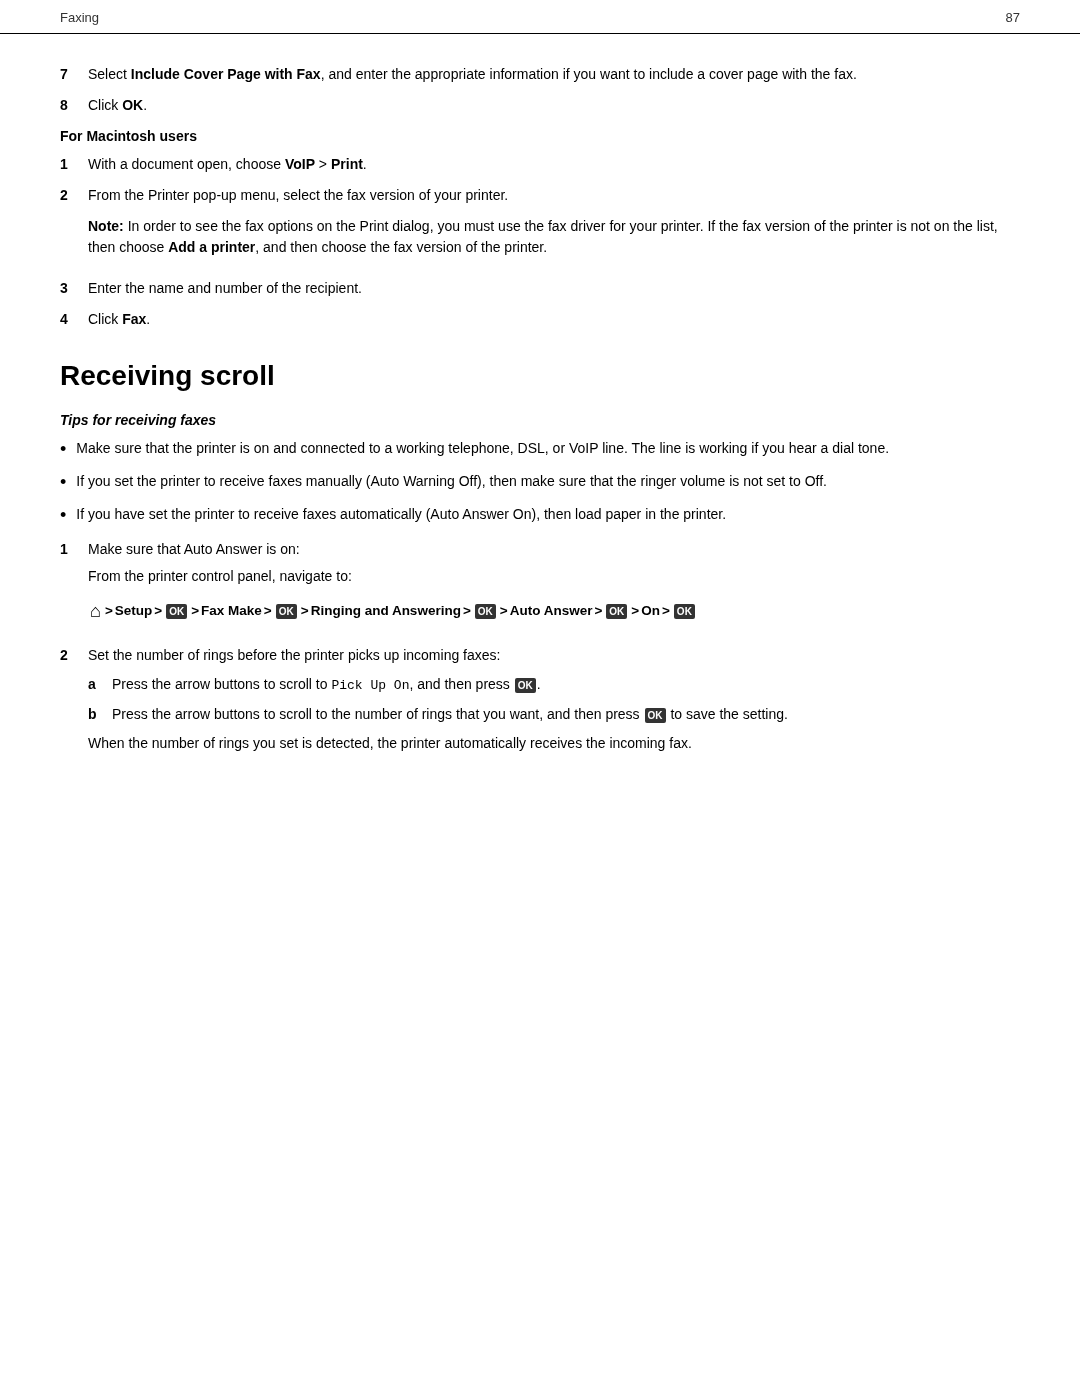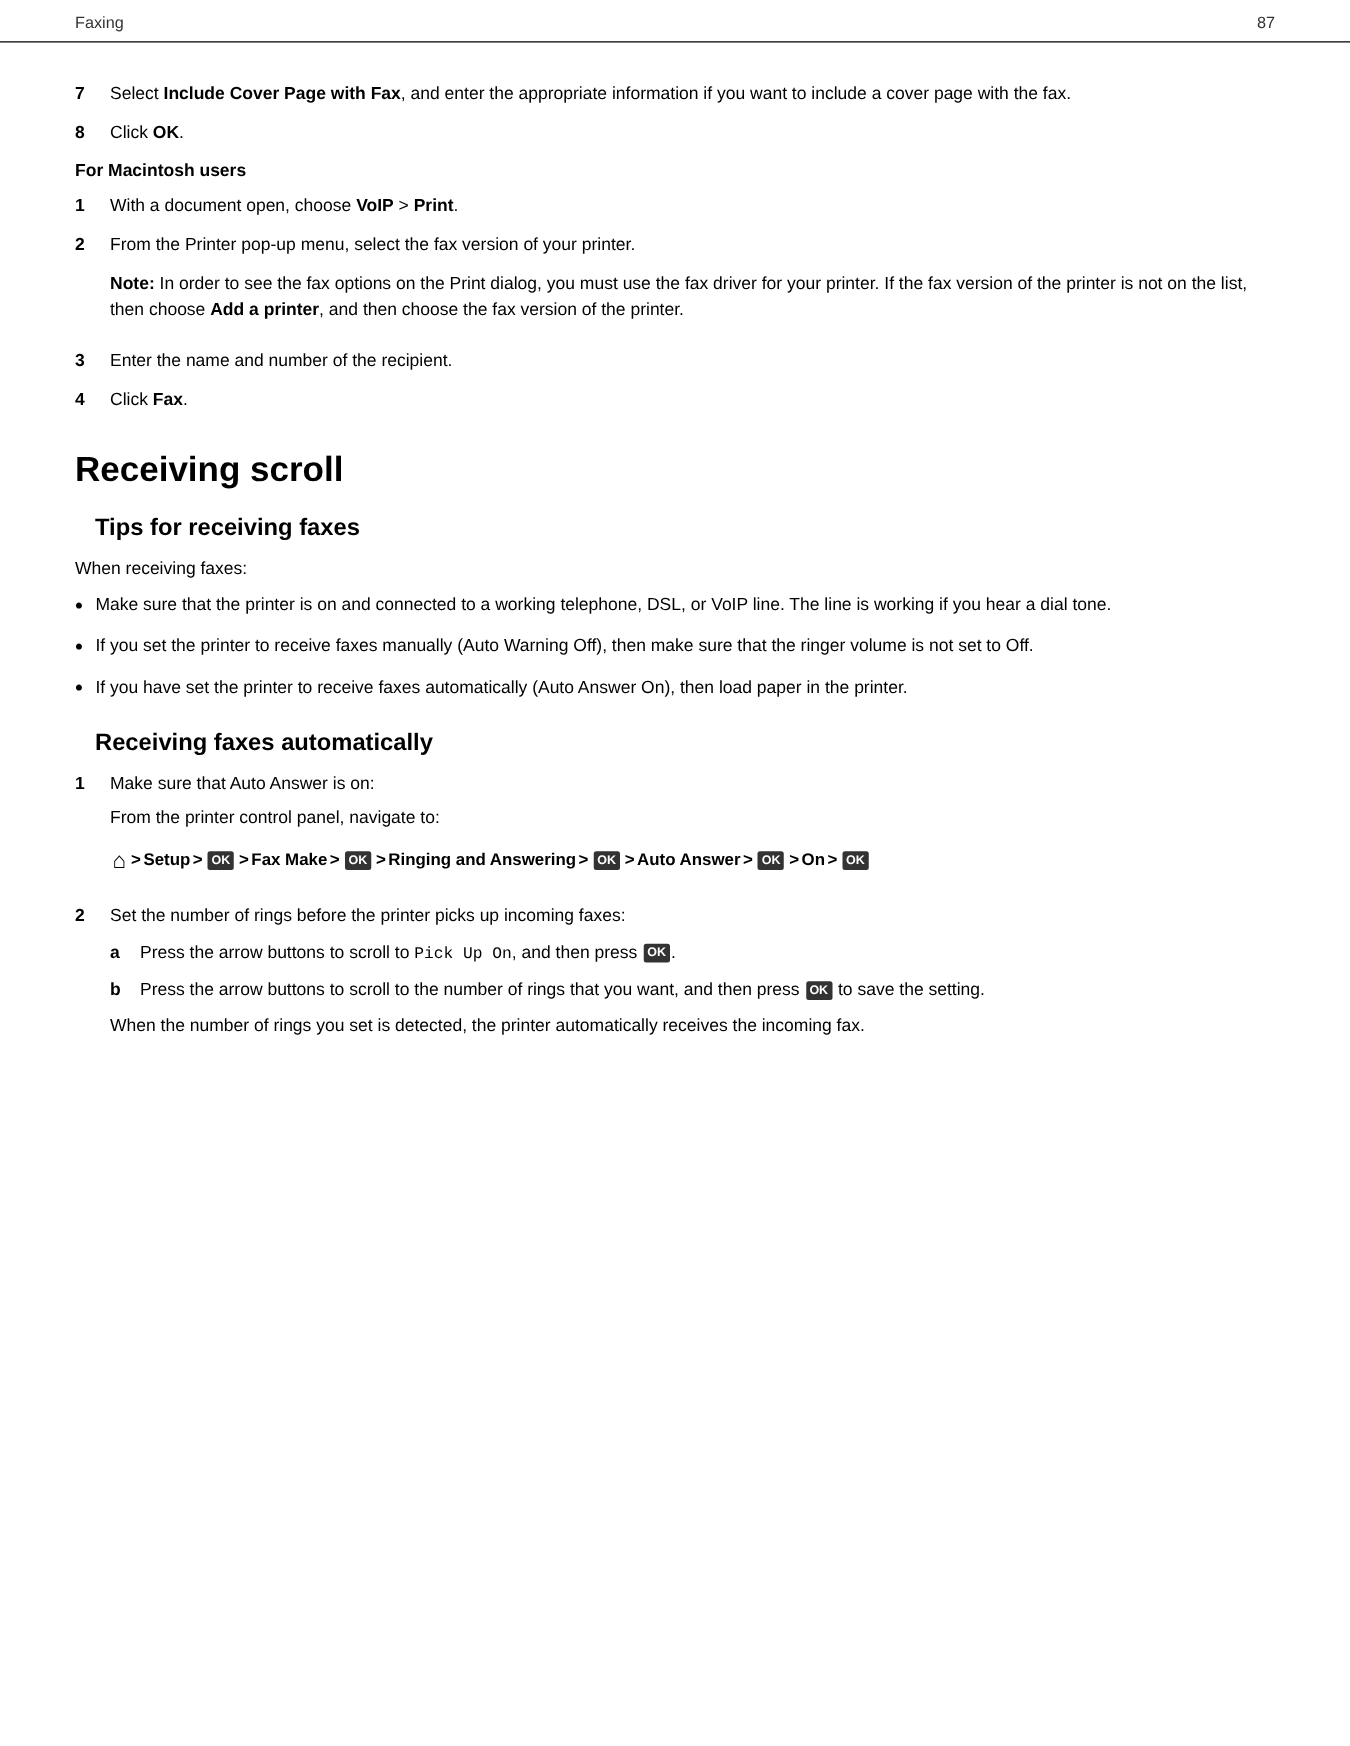--- a/index.html
+++ b/index.html
@@ -76,23 +76,24 @@
     }
 
     .main-section-title {
       font-size: 28px;
       font-weight: bold;
       margin: 30px 0 20px 0;
       border-bottom: none;
     }
 
     .sub-section-title {
-      font-size: 19px;
-      font-weight: bold;
-      margin: 20px 0 10px 16px;
+      font-size: 14px;
+      font-weight: bold;
+      margin: 20px 0 10px 0;
+      font-style: italic;
     }
 
     .bullet-list {
       margin: 8px 0 10px 0;
       padding-left: 0;
       list-style: none;
     }
 
     .bullet-list li {
       display: flex;
@@ -245,38 +246,36 @@
       <div class="item-number">4</div>
       <div class="item-content">
         <span>Click </span><strong>Fax</strong><span>.</span>
       </div>
     </div>
 
     <div class="main-section-title">Receiving scroll</div>
 
     <div class="sub-section-title">Tips for receiving faxes</div>
 
-    <p class="para-intro">When receiving faxes:</p>
 
     <ul class="bullet-list">
       <li>
         <span class="bullet-dot">•</span>
         <span>Make sure that the printer is on and connected to a working telephone, DSL, or VoIP line. The line is working if you hear a dial tone.</span>
       </li>
       <li>
         <span class="bullet-dot">•</span>
         <span>If you set the printer to receive faxes manually (Auto Warning Off), then make sure that the ringer volume is not set to Off.</span>
       </li>
       <li>
         <span class="bullet-dot">•</span>
         <span>If you have set the printer to receive faxes automatically (Auto Answer On), then load paper in the printer.</span>
       </li>
     </ul>
 
-    <div class="sub-section-title">Receiving faxes automatically</div>
 
     <div class="numbered-item">
       <div class="item-number">1</div>
       <div class="item-content">
         <p>Make sure that Auto Answer is on:</p>
         <p style="margin-bottom:6px;">From the printer control panel, navigate to:</p>
 
         <div class="nav-path">
           <span style="font-size:18px; margin-right:2px;">⌂</span>
           <span> &gt; </span>

